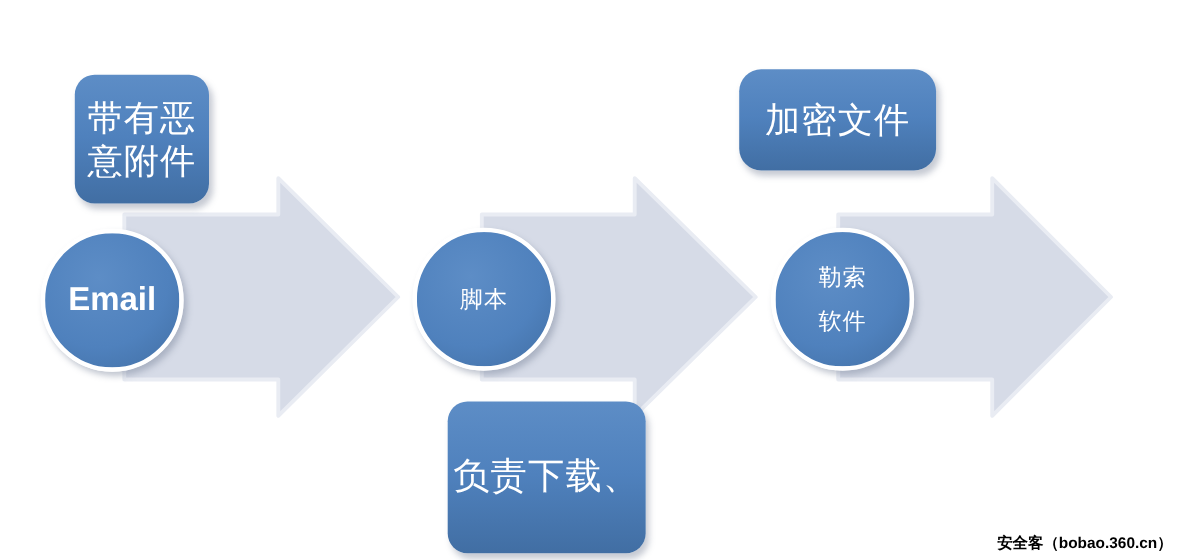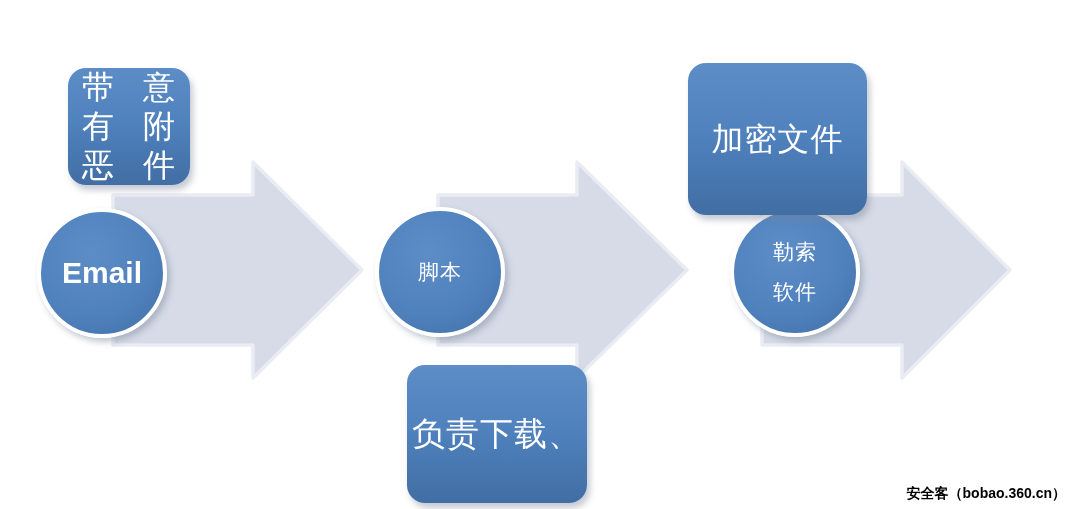--- a/index.html
+++ b/index.html
@@ -54,45 +54,45 @@
     letter-spacing: 1px;
     z-index: 3;
   }
   .node-circle.latin {
     font-family: "Liberation Sans", sans-serif;
     font-size: 30px;
     letter-spacing: 0;
   }
   .circle-email    { left: 37px;  top: 208px; font-weight: bold; }
   .circle-script   { left: 375px; top: 207px; }
-  .circle-ransom   { left: 730px; top: 207px; }
+  .circle-ransom   { left: 701px; top: 207px; }
 
   
   .note-box {
     position: absolute;
     border-radius: 18px;
     background: linear-gradient(180deg,
                 var(--node-fill-light, #5d8dc6) 0%,
                 var(--node-fill, #4f81bd) 48%,
                 var(--node-fill-dark, #416ea3) 100%);
     box-shadow: 3px 5px 6px rgba(118, 128, 150, 0.42);
     display: flex;
-    flex-direction: row;
+    flex-direction: column;
     align-items: center;
     justify-content: center;
     text-align: center;
     color: var(--label-text, #ffffff);
     font-size: 32px;
     line-height: 39px;
     letter-spacing: 1px;
     z-index: 4;
   }
   .note-attachment { left: 68px;  top: 68px;  width: 122px; height: 117px; }
   .note-download   { left: 407px; top: 365px; width: 180px; height: 138px; font-size: 33px; }
-  .note-encrypt    { left: 688px; top: 63px;  width: 179px; height: 152px; }
+  .note-encrypt    { left: 672px; top: 63px;  width: 179px; height: 92px; border-radius: 20px; }
 
   .label-line { display: block; }
 
   
   .watermark {
     position: absolute;
     right: 12px;
     bottom: 6px;
     font-family: "Liberation Sans", sans-serif;
     font-size: 14px;

